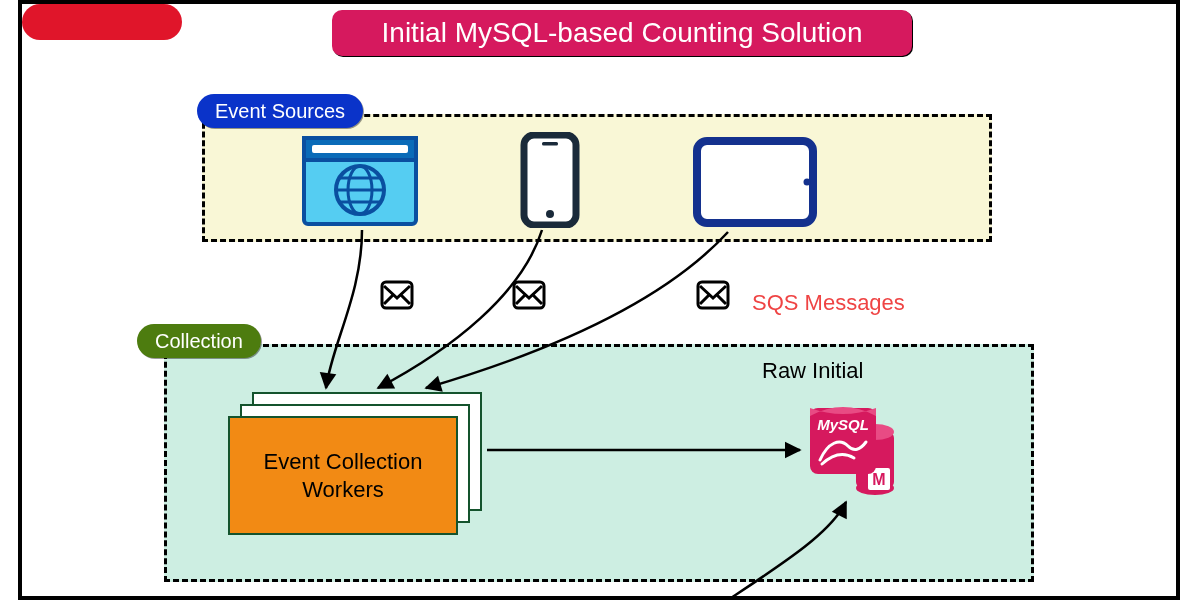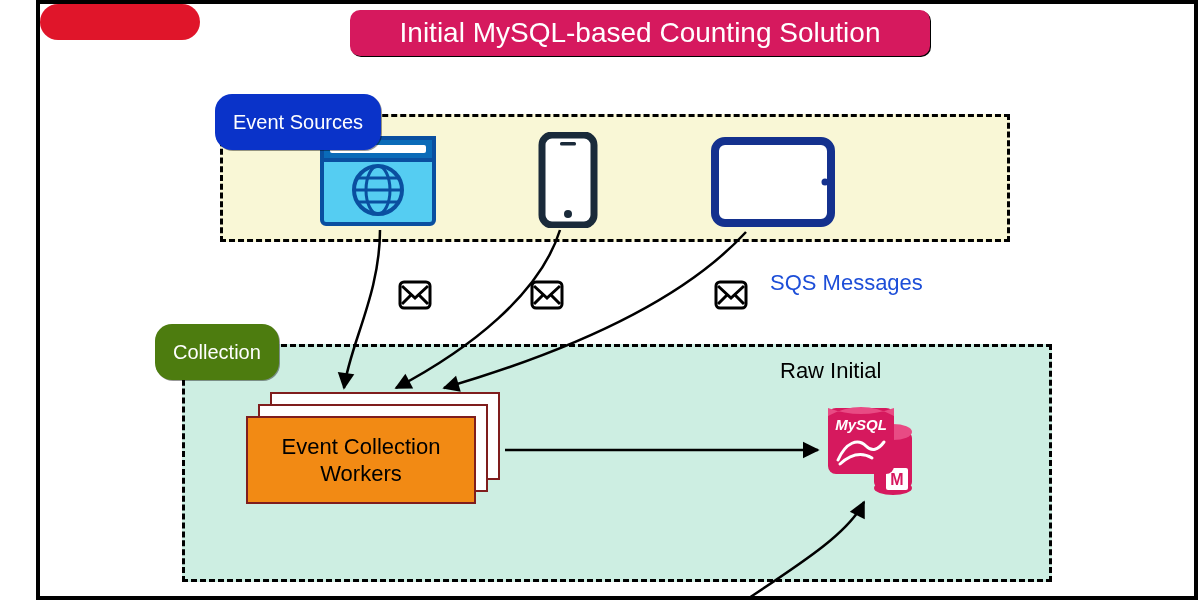--- a/index.html
+++ b/index.html
@@ -12,21 +12,20 @@
     overflow: hidden;
   }
   .frame {
     position: absolute;
     left: 18px;
     top: 0;
     width: 1162px;
     height: 600px;
     border: 4px solid #000;
     box-sizing: border-box;
-    margin-left: 18px;
   }
   .title-pill {
     position: absolute;
     left: 310px;
     top: 6px;
     width: 580px;
     height: 46px;
     background: #d6195e;
     border-radius: 10px;
     color: #fff;
@@ -38,21 +37,21 @@
     box-shadow: 1px 1px 0 #000;
   }
   .section-label {
     position: absolute;
     color: #fff;
     height: 34px;
     border-radius: 17px;
     font-size: 20px;
     display: flex;
     align-items: center;
-    padding: 11px 18px;
+    padding: 0 18px;
     box-shadow: 1px 1px 0 rgba(0,0,0,.4);
     z-index: 5;
   }
   .label-sources { left: 175px; top: 90px; background: #0a33c9; }
   .label-collection { left: 115px; top: 320px; background: #4d7c0f; }
   .label-red { left: 200px; bottom: -22px; width: 160px; height: 36px; background: #e0152a; border-radius: 18px; }
 
   .dashed-box {
     position: absolute;
     border: 3px dashed #000;
@@ -77,42 +76,42 @@
   .sqs-glyph {
     position: absolute;
     width: 34px; height: 30px;
     top: 276px;
   }
   .sqs1 { left: 358px; }
   .sqs2 { left: 490px; }
   .sqs3 { left: 674px; }
   .sqs-label {
     position: absolute;
-    left: 730px; top: 266px;
+    left: 730px; top: 286px;
     font-size: 22px;
-    color: #1d4ed8;
+    color: #ef4444;
   }
   .raw-usages-label {
     position: absolute;
     left: 740px; top: 354px;
     font-size: 22px;
     color: #000;
   }
 
   
   .worker-stack {
     position: absolute;
     left: 206px; top: 388px;
     width: 258px; height: 150px;
   }
   .worker-card {
     position: absolute;
-    width: 230px; height: 88px;
+    width: 230px; height: 119px;
     background: #fff;
-    border: 2px solid #7f1d1d;
+    border: 2px solid #14532d;
     box-sizing: border-box;
   }
   .wc3 { left: 24px; top: 0; }
   .wc2 { left: 12px; top: 12px; }
   .wc1 {
     left: 0; top: 24px;
     background: #f28a14;
     display: flex;
     align-items: center;
     justify-content: center;

